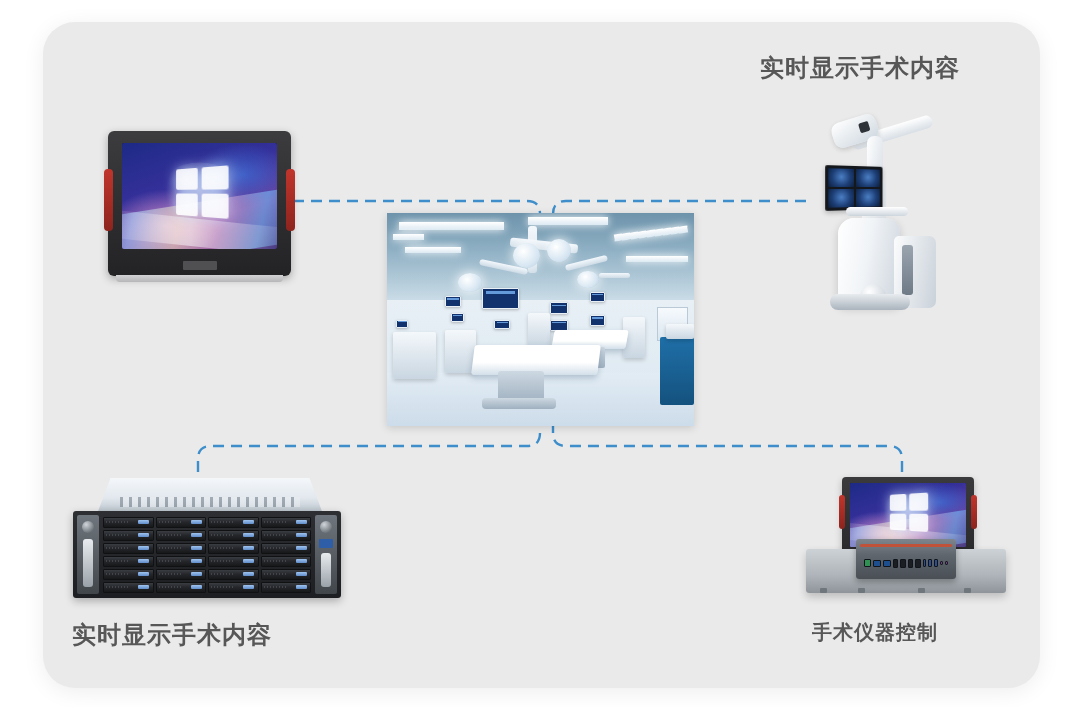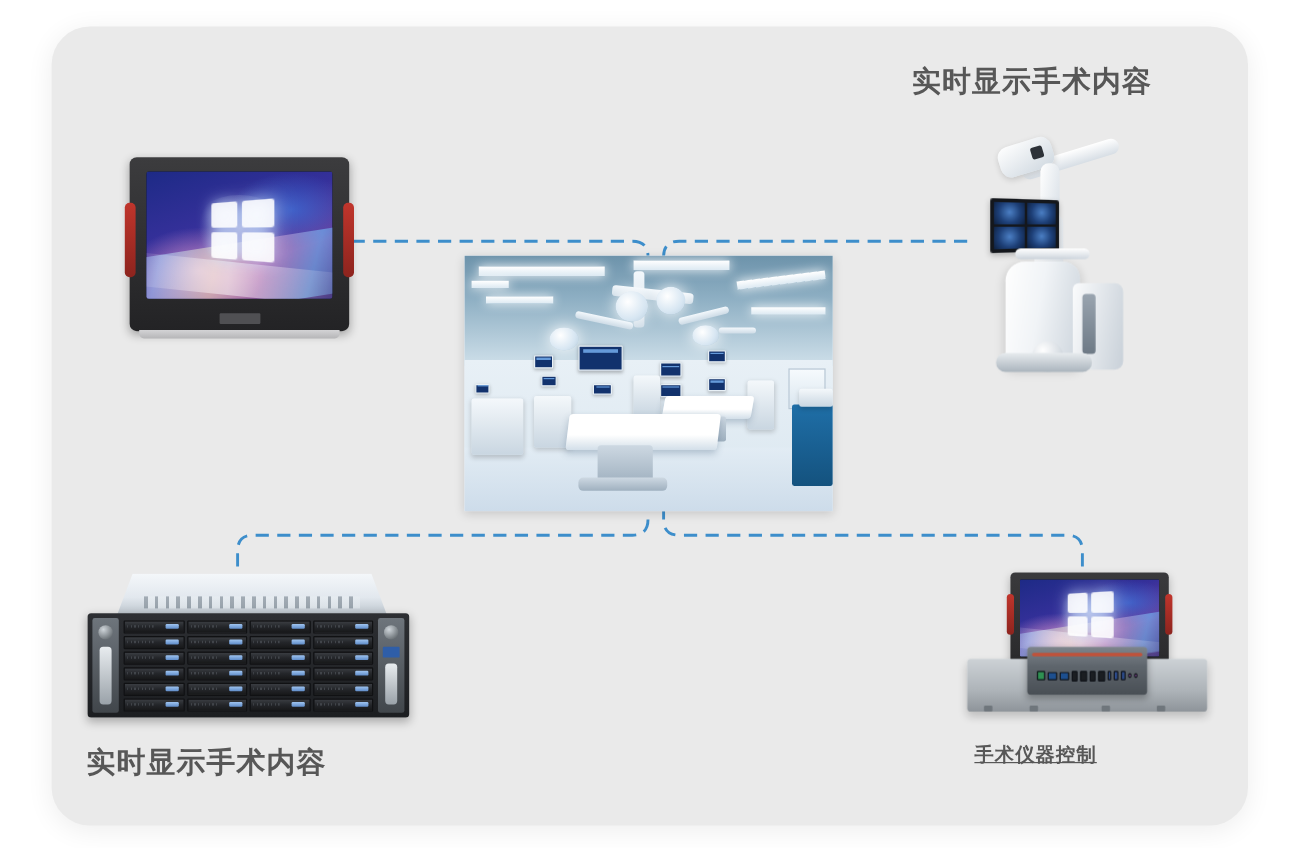--- a/index.html
+++ b/index.html
@@ -24,21 +24,21 @@
   .label {
     position: absolute;
     color: #575757;
     font-weight: bold;
     letter-spacing: 1px;
     white-space: nowrap;
   }
   .label-tl { left: 88px;  top: 52px;  font-size: 24px; }
   .label-tr { left: 760px; top: 52px;  font-size: 24px; }
   .label-bl { left: 72px;  top: 619px; font-size: 24px; }
-  .label-br { left: 812px; top: 619px; font-size: 16px; text-decoration: underline; }
+  .label-br { left: 812px; top: 619px; font-size: 20px; }
   .title-center {
     position: absolute; left: 443px; top: 158px;
     font-size: 27px; font-weight: bold; color: #4a4a4a;
     letter-spacing: 1.5px; white-space: nowrap;
   }
 
   
   #connectors { position: absolute; left: 0; top: 0; width: 1080px; height: 707px; }
 
   

